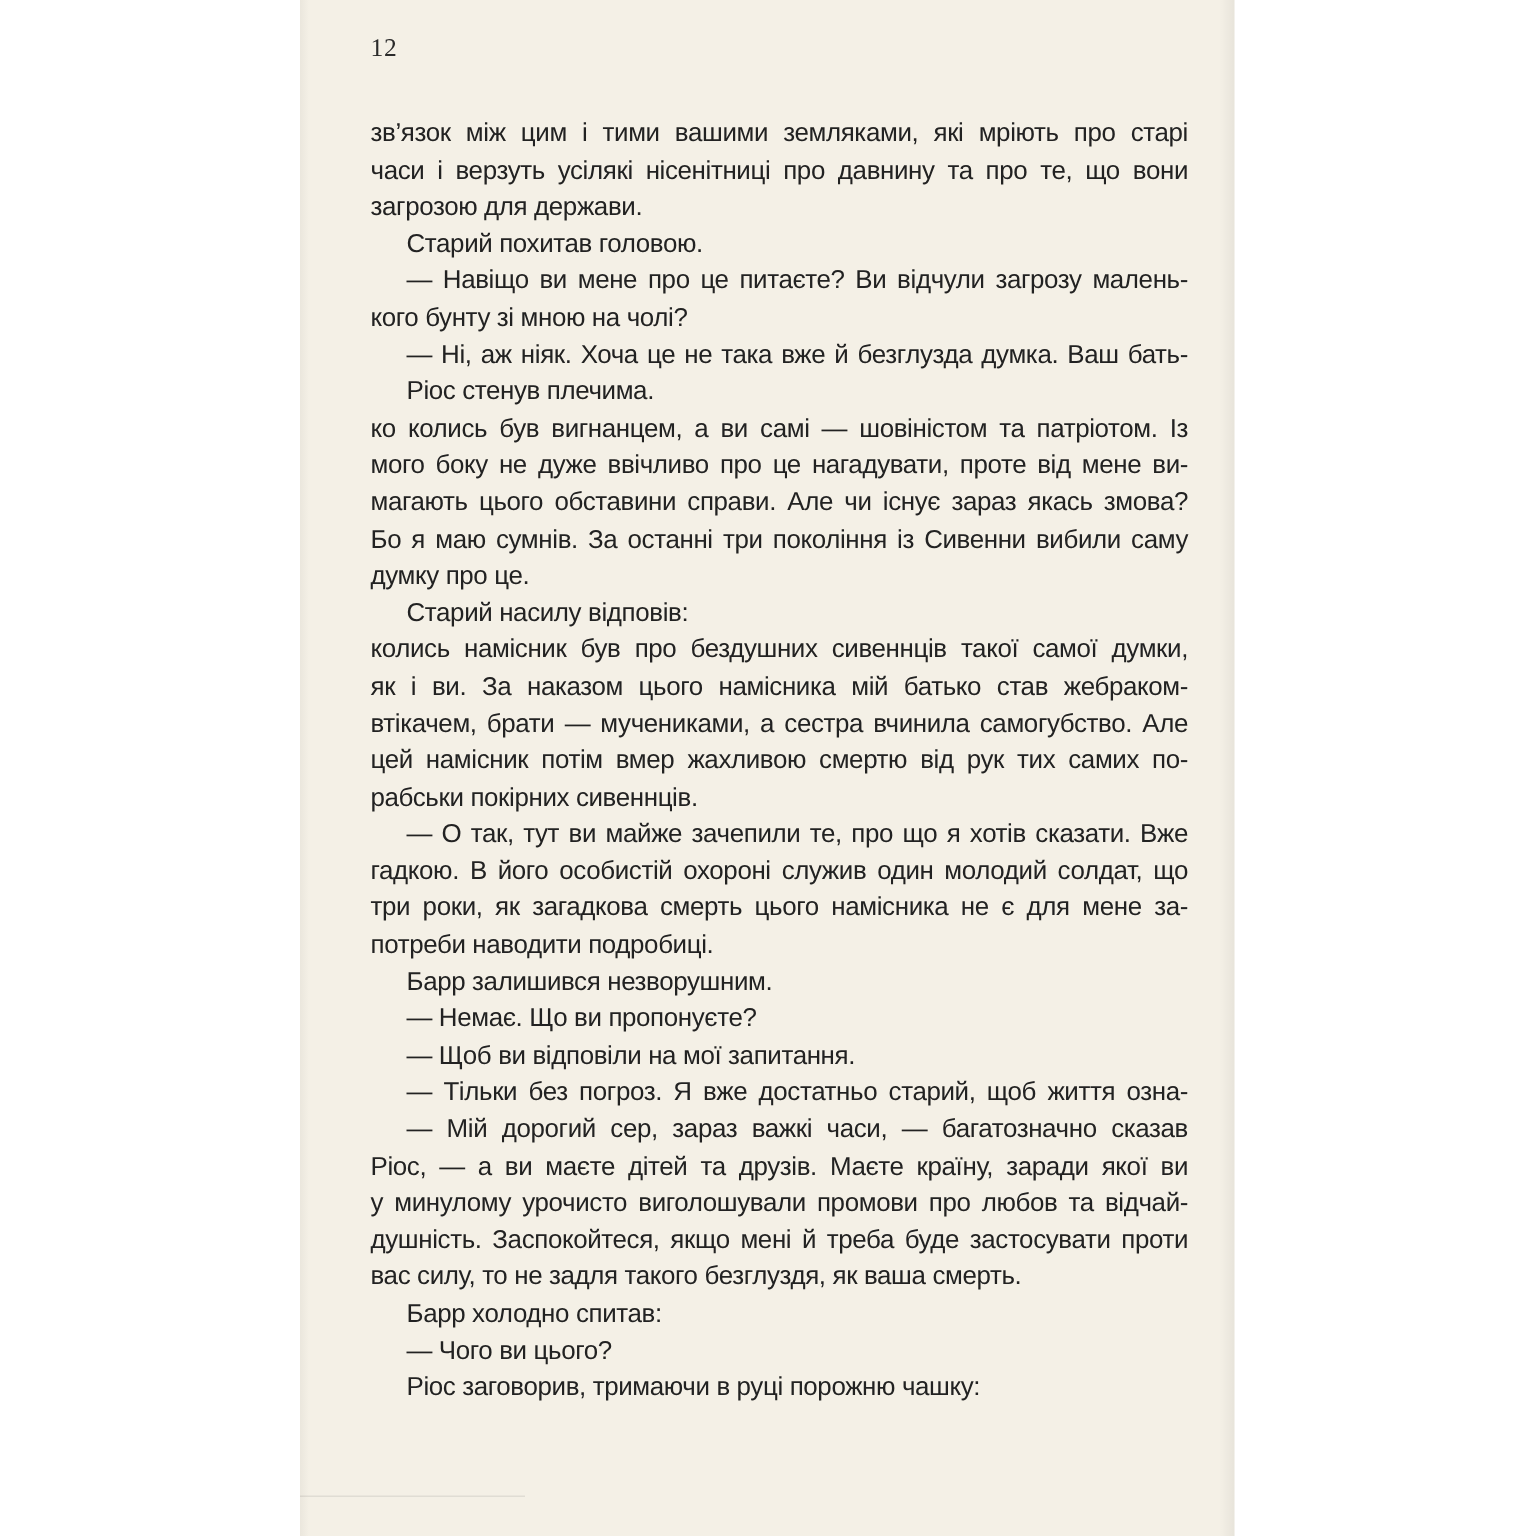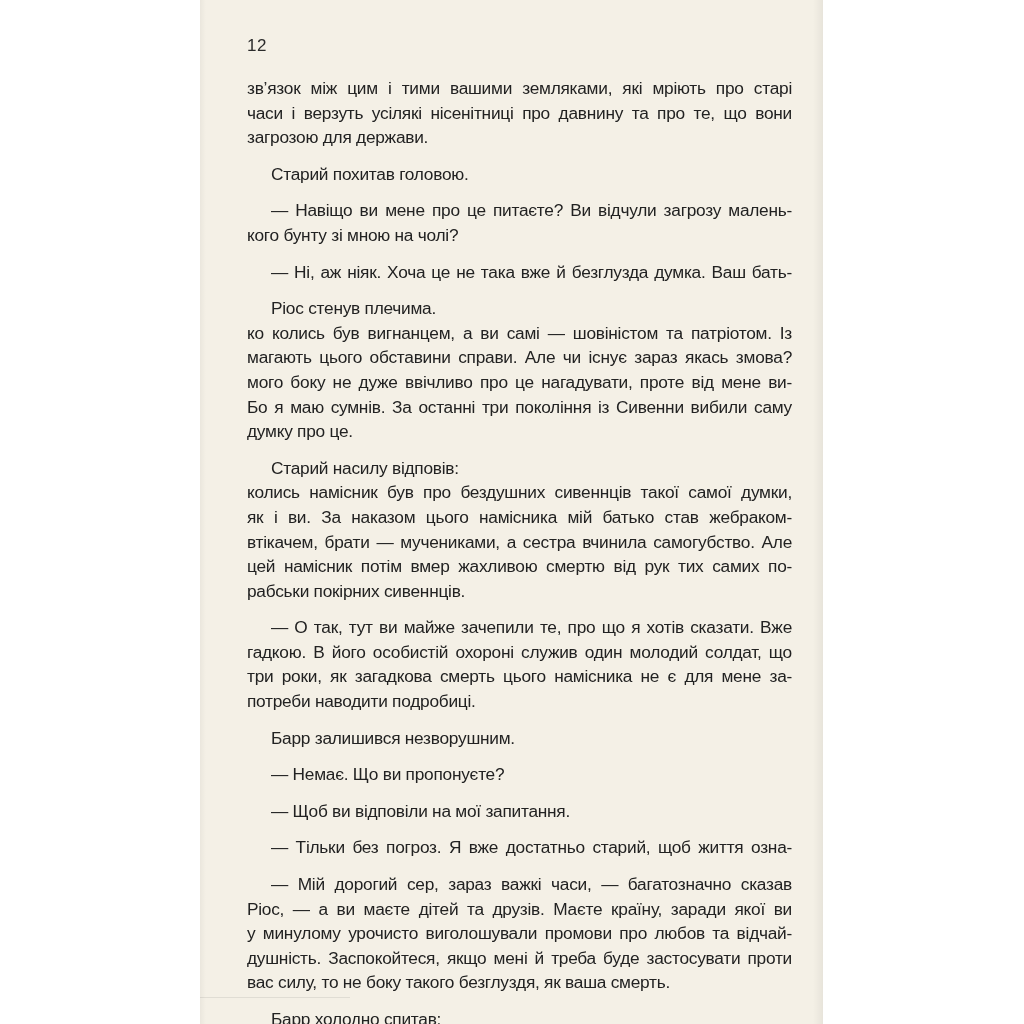--- a/index.html
+++ b/index.html
@@ -18,25 +18,24 @@
       height: 1024px;
       background: #f4f0e6;
       background-image:
         linear-gradient(90deg, rgba(0,0,0,0.04) 0px, rgba(0,0,0,0) 6px),
         linear-gradient(270deg, rgba(0,0,0,0.05) 0px, rgba(0,0,0,0) 10px);
     }
     .page-number {
       position: absolute;
       left: 47px;
       top: 22px;
-      font-family: Liberation Sans, sans-serif;
+      font-family: Liberation Serif, serif;
       font-size: 17px;
       color: #2b2b2b;
       letter-spacing: 0.5px;
-      margin-top: 14px;
     }
     .text-block {
       position: absolute;
       left: 47px;
       top: 76px;
       width: 545px;
       font-family: "Liberation Sans", sans-serif;
       font-size: 17.3px;
       line-height: 24.6px;
       color: #222222;
@@ -47,21 +46,20 @@
       white-space: nowrap;
       height: 24.6px;
       text-align: justify;
       text-align-last: justify;
     }
     .line.last {
       text-align-last: left;
     }
     .line.indent {
       padding-left: 24px;
-      margin-top: 12px;
     }
     .rule {
       position: absolute;
       left: 200px;
       top: 997px;
       width: 150px;
       height: 1px;
       background: rgba(0,0,0,0.08);
     }
   </style>
@@ -73,41 +71,41 @@
   <div class="text-block" id="text-block">
       <span class="line">зв’язок між цим і тими вашими земляками, які мріють про старі</span>
       <span class="line">часи і верзуть усілякі нісенітниці про давнину та про те, що вони</span>
       <span class="line last">загрозою для держави.</span>
       <span class="line indent last">Старий похитав головою.</span>
       <span class="line indent">— Навіщо ви мене про це питаєте? Ви відчули загрозу малень-</span>
       <span class="line last">кого бунту зі мною на чолі?</span>
       <span class="line indent">— Ні, аж ніяк. Хоча це не така вже й безглузда думка. Ваш бать-</span>
       <span class="line indent last">Ріос стенув плечима.</span>
       <span class="line">ко колись був вигнанцем, а ви самі — шовіністом та патріотом. Із</span>
+      <span class="line">мого боку не дуже ввічливо про це нагадувати, проте від мене ви-</span>
       <span class="line">магають цього обставини справи. Але чи існує зараз якась змова?</span>
-      <span class="line">мого боку не дуже ввічливо про це нагадувати, проте від мене ви-</span>
       <span class="line">Бо я маю сумнів. За останні три покоління із Сивенни вибили саму</span>
       <span class="line last">думку про це.</span>
       <span class="line indent last">Старий насилу відповів:</span>
       <span class="line">колись намісник був про бездушних сивеннців такої самої думки,</span>
       <span class="line">як і ви. За наказом цього намісника мій батько став жебраком-</span>
       <span class="line">втікачем, брати — мучениками, а сестра вчинила самогубство. Але</span>
       <span class="line">цей намісник потім вмер жахливою смертю від рук тих самих по-</span>
       <span class="line last">рабськи покірних сивеннців.</span>
       <span class="line indent">— О так, тут ви майже зачепили те, про що я хотів сказати. Вже</span>
       <span class="line">гадкою. В його особистій охороні служив один молодий солдат, що</span>
       <span class="line">три роки, як загадкова смерть цього намісника не є для мене за-</span>
       <span class="line last">потреби наводити подробиці.</span>
       <span class="line indent last">Барр залишився незворушним.</span>
       <span class="line indent last">— Немає. Що ви пропонуєте?</span>
       <span class="line indent last">— Щоб ви відповіли на мої запитання.</span>
       <span class="line indent">— Тільки без погроз. Я вже достатньо старий, щоб життя озна-</span>
       <span class="line indent">— Мій дорогий сер, зараз важкі часи, — багатозначно сказав</span>
       <span class="line">Ріос, — а ви маєте дітей та друзів. Маєте країну, заради якої ви</span>
       <span class="line">у минулому урочисто виголошували промови про любов та відчай-</span>
       <span class="line">душність. Заспокойтеся, якщо мені й треба буде застосувати проти</span>
-      <span class="line last">вас силу, то не боку такого безглуздя, як ваша смерть.</span>
+      <span class="line last">вас силу, то не задля такого безглуздя, як ваша смерть.</span>
       <span class="line indent last">Барр холодно спитав:</span>
       <span class="line indent last">— Чого ви цього?</span>
       <span class="line indent last">Ріос заговорив, тримаючи в руці порожню чашку:</span>
     </div>
 </div>
 <div class="rule"></div>
 
 </body></html>

